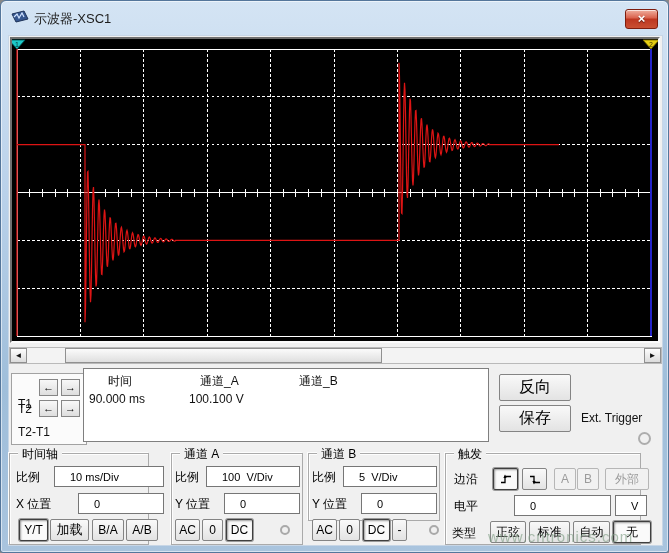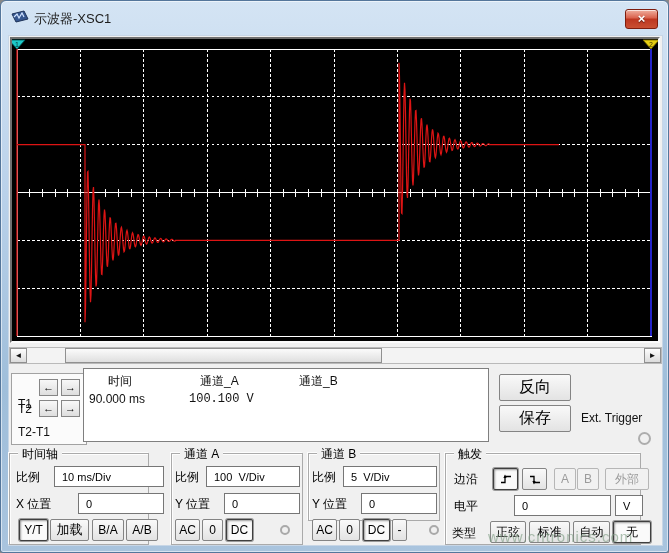--- a/index.html
+++ b/index.html
@@ -55,21 +55,21 @@
   }
   .btn.disabled{color:#9b9b9b;border-color:#b6b6b6;background:#f1f1f1;cursor:default;}
   .big-btn{position:absolute;width:72px;height:27px;font-size:16px;}
   .ext-label{position:absolute;left:580px;top:410px;font-size:12px;color:#111;}
   .ext-circle{position:absolute;left:637px;top:431px;width:13px;height:13px;border:2px solid #adadad;border-radius:50%;background:transparent;}
   
   .group{position:absolute;border:1px solid #aaaaaa;box-shadow:1px 1px 0 #fdfdfd inset,-1px -1px 0 #fdfdfd;}
   .group .gtitle{position:absolute;top:-8px;left:8px;background:#f0f0f0;padding:0 4px;font-size:12px;color:#000;}
   .group .flabel{position:absolute;font-size:12px;color:#000;white-space:pre;}
   .ibox{position:absolute;background:#fff;border:1px solid #767676;font-size:11px;color:#000;
-    display:flex;align-items:center;padding:0 7px;white-space:pre;}
+    display:flex;align-items:center;padding:0 15px;white-space:pre;}
   .sbtn{position:absolute;height:22px;font-size:12px;}
   .radio-dot{position:absolute;width:10px;height:10px;border:2px solid #a9a9a9;border-radius:50%;}
   .watermark{position:absolute;left:487px;top:527px;font-size:15px;letter-spacing:1px;
     color:rgba(130,160,135,.65);pointer-events:none;z-index:50;white-space:pre;}
 </style>
 </head>
 <body>
 
 <div class="win">
 
@@ -180,21 +180,21 @@
     <div class="nav-btn" style="left:27px;top:26px;">←</div>
     <div class="nav-btn" style="left:49px;top:26px;">→</div>
     <span class="lbl" style="left:6px;top:51px;text-align:right;">T2-T1</span>
   </div>
 
   <div class="readout-table">
     <span style="left:24px;top:4px;">时间</span>
     <span style="left:116px;top:4px;">通道_A</span>
     <span style="left:215px;top:4px;">通道_B</span>
     <span style="left:5px;top:23px;">90.000 ms</span>
-    <span style="left:105px;top:23px;font-family:Liberation Mono, monospace;">100.100 V</span>
+    <span style="left:105px;top:23px;">100.100 V</span>
     <span style="left:215px;top:23px;"></span>
   </div>
 
   <div class="btn big-btn" style="left:498px;top:373px;">反向</div>
   <div class="btn big-btn" style="left:498px;top:404px;">保存</div>
   <div class="ext-label">Ext. Trigger</div>
   <div class="ext-circle"></div>
 
   <div class="group" style="left:8px;top:452px;width:140px;height:92px;">
     <span class="gtitle">时间轴</span>

